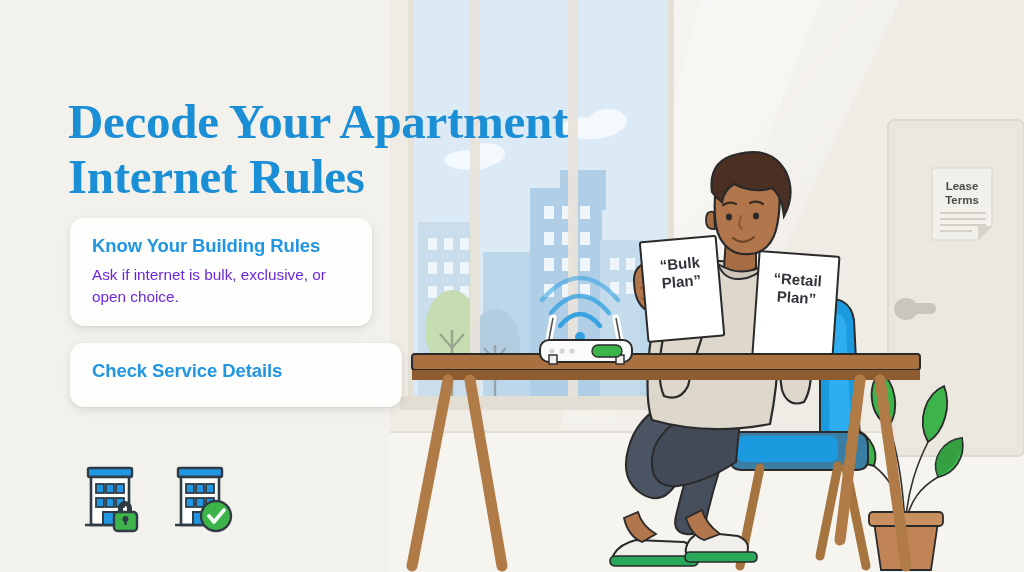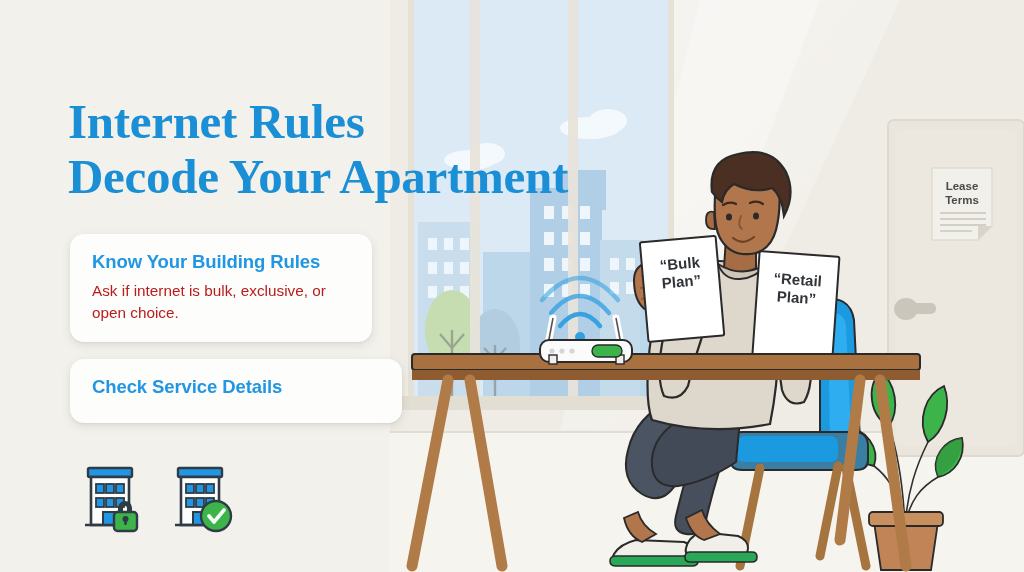--- a/index.html
+++ b/index.html
@@ -44,34 +44,33 @@
 
   
   .card {
     position: absolute;
     z-index: 20;
     background: #fdfdfc;
     border-radius: 14px;
     box-shadow: 0 3px 10px rgba(80,75,65,0.13), 0 1px 2px rgba(80,75,65,0.08);
     padding: 17px 22px 18px 22px;
     box-sizing: border-box;
-    margin-top: 16px;
   }
   #card-rules  { left: 70px; top: 218px; width: 302px; }
   #card-service{ left: 70px; top: 343px; width: 332px; }
   .card-title {
     color: #2196e3;
     font-size: 18.5px;
     font-weight: 700;
     letter-spacing: -0.1px;
     margin: 0 0 8px 0;
     line-height: 1.15;
   }
   .card-body {
-    color: #b91c1c;
+    color: #6d28d9;
     font-size: 15.3px;
     line-height: 1.42;
     margin: 0;
   }
 
   
   #icon-row {
     position: absolute;
     left: 78px;
     top: 462px;
@@ -333,22 +332,22 @@
             <circle cx="562" cy="351" r="2.6"></circle>
             <circle cx="572" cy="351" r="2.6"></circle>
         </g>
         <rect x="592" y="345" width="30" height="12" rx="6" fill="#3cb44a" stroke="#2a2a2a" stroke-width="1.4"></rect>
       </g>
 
     </g>
   </svg>
 
   <h1 id="headline">
+    <span class="ln">Decode Your Apartment</span>
     <span class="ln">Internet Rules</span>
-    <span class="ln">Decode Your Apartment</span>
   </h1>
 
   <div class="card" id="card-rules">
     <p class="card-title">Know Your Building Rules</p>
     <p class="card-body">Ask if internet is bulk, exclusive, or open choice.</p>
   </div>
 
   <div class="card" id="card-service">
     <p class="card-title">Check Service Details</p>
   </div>

